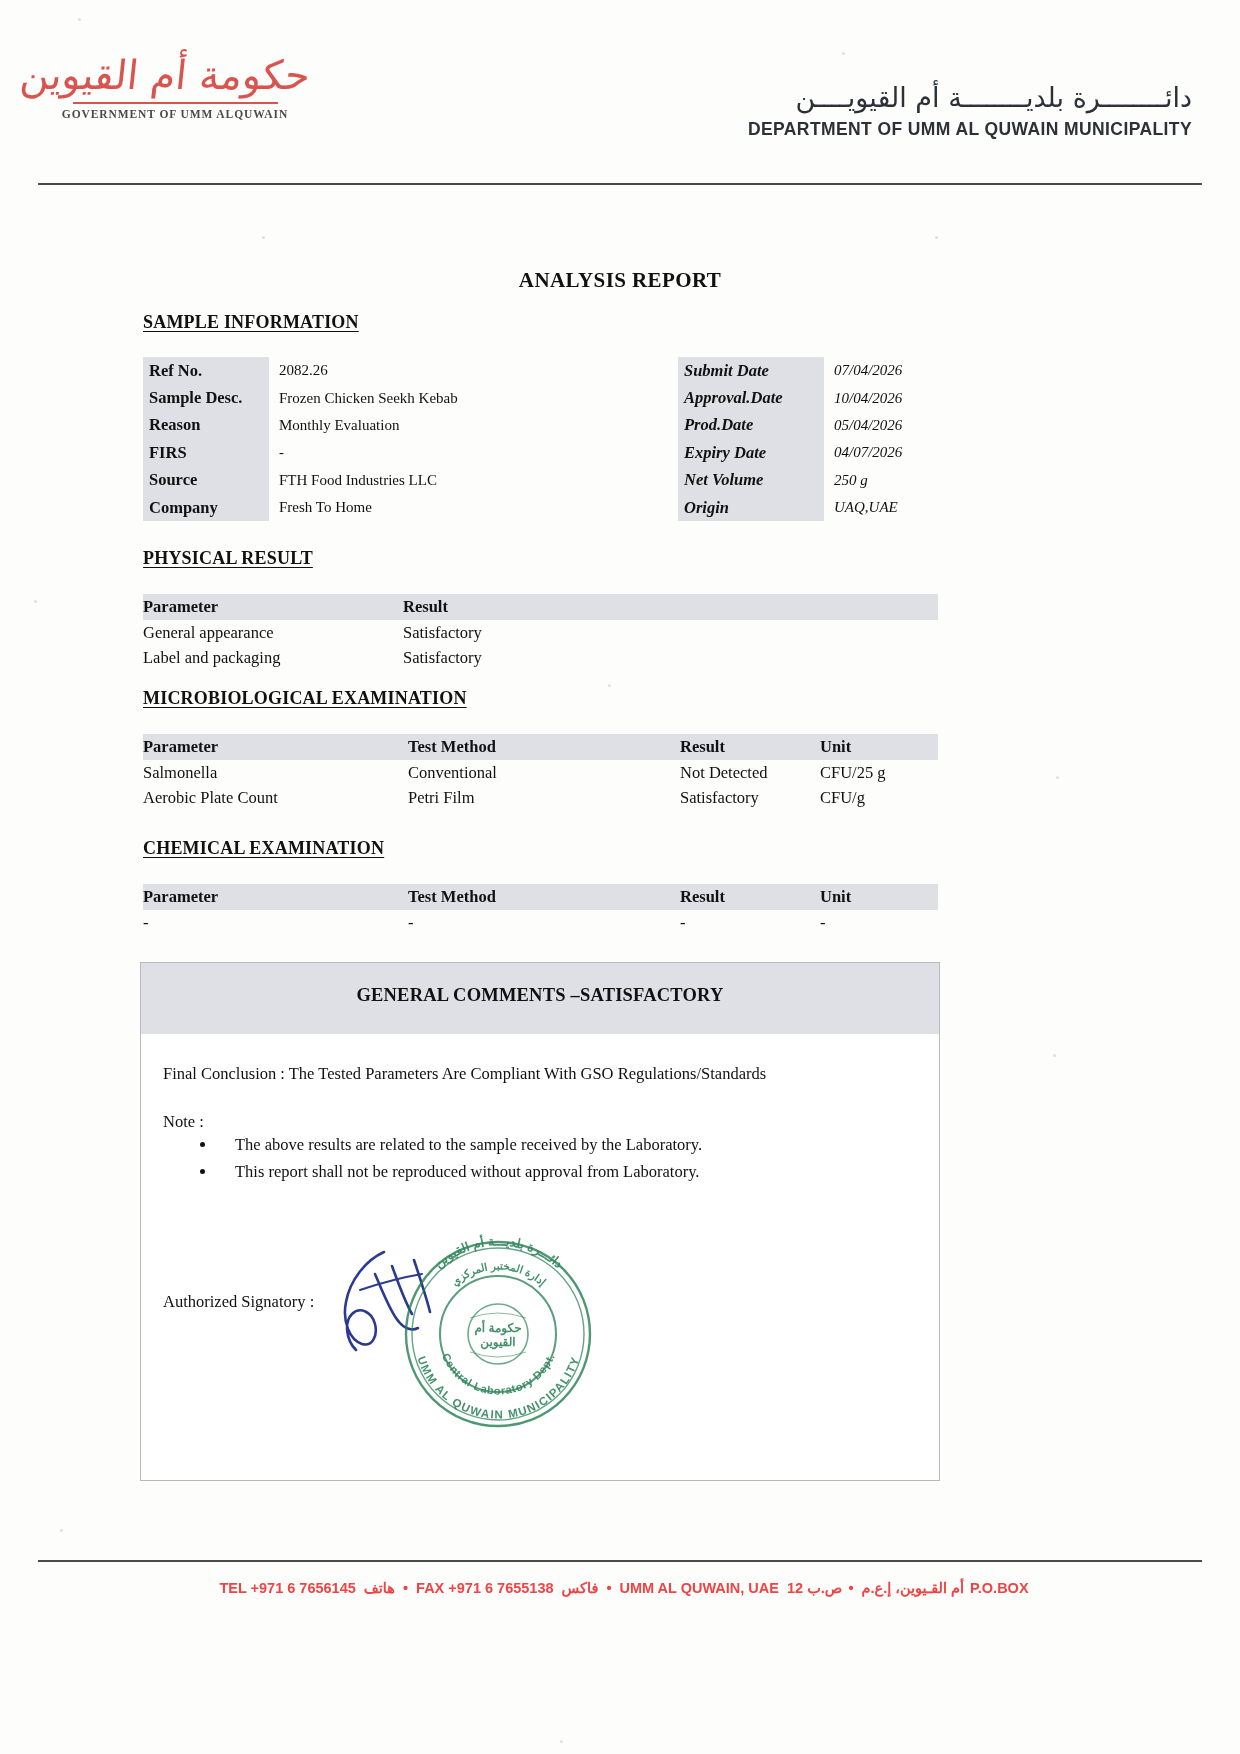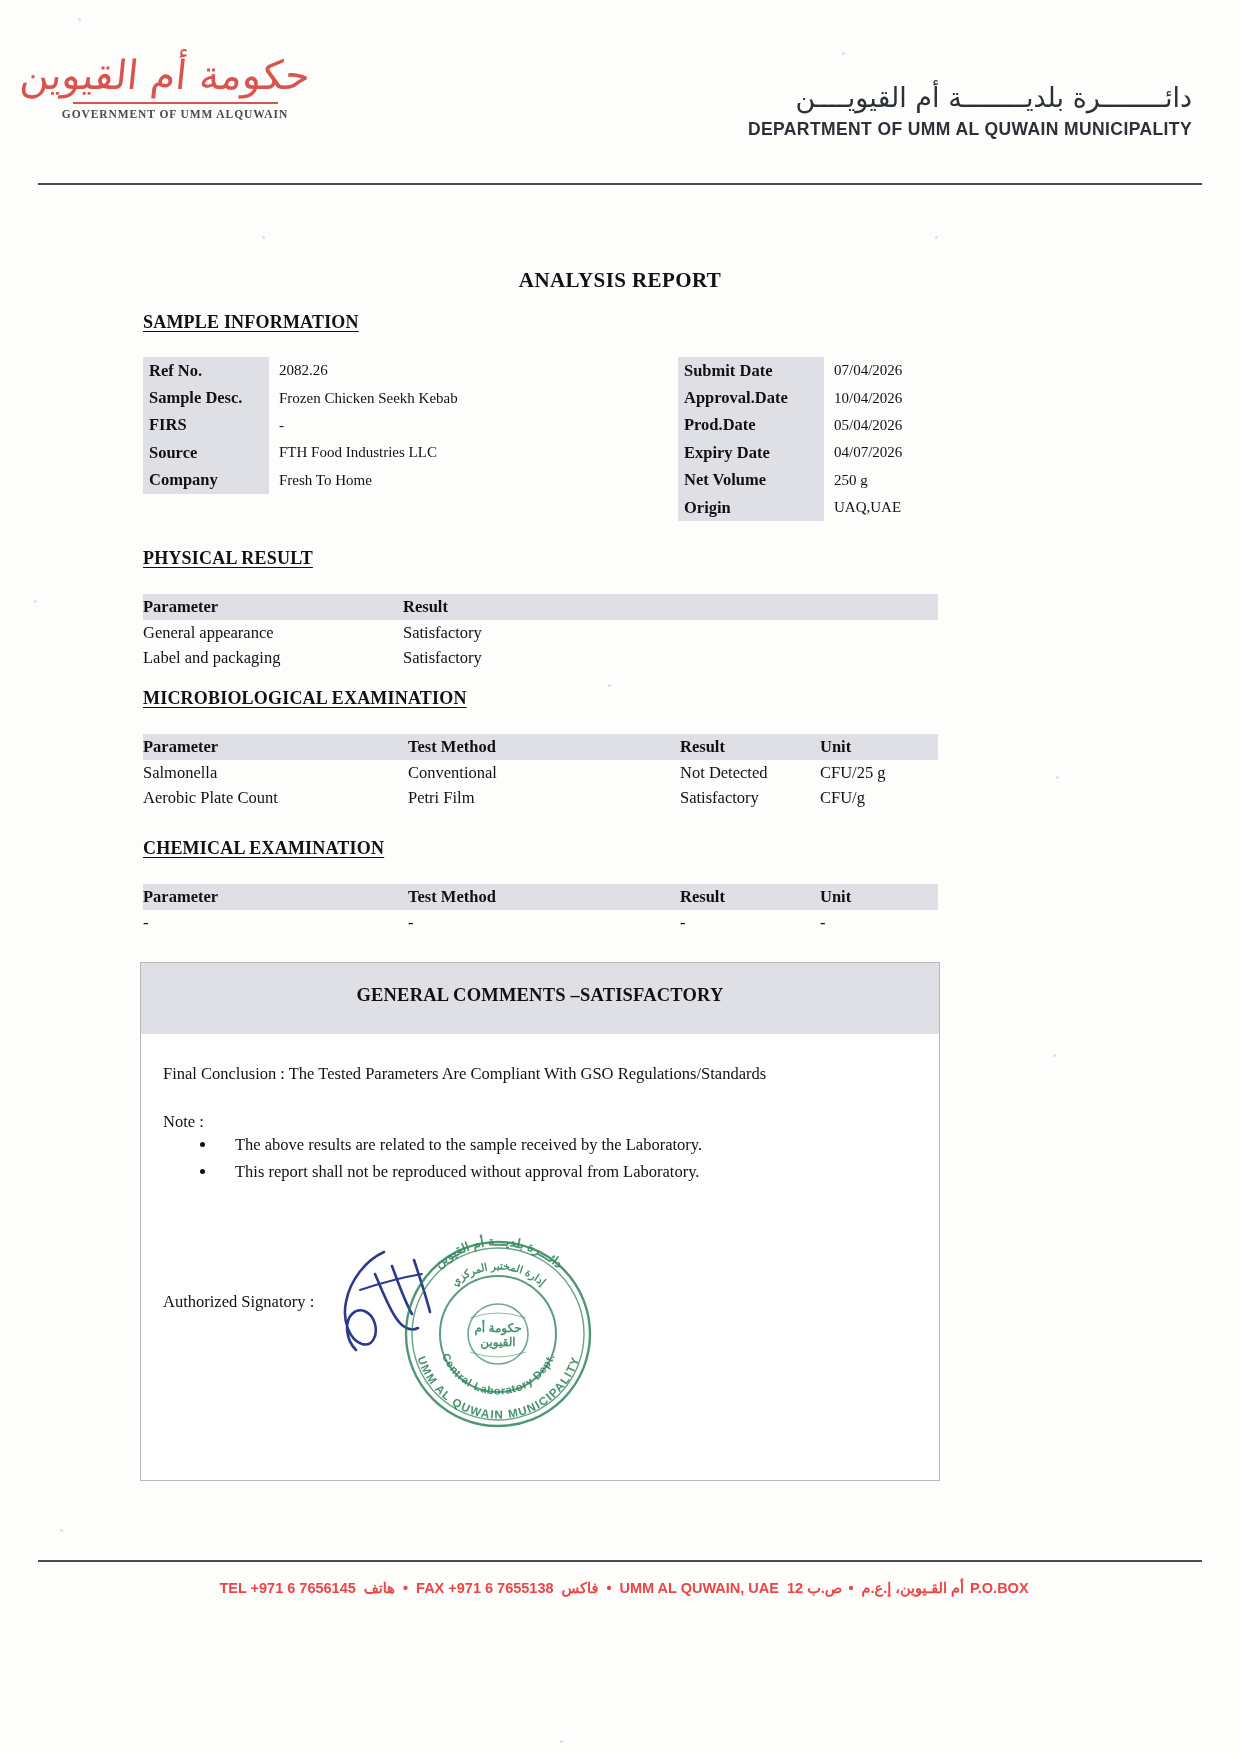--- a/index.html
+++ b/index.html
@@ -124,20 +124,21 @@
     position: absolute;
     left: 143px;
     top: 357px;
     width: 420px;
   }
   .sample-right {
     position: absolute;
     left: 678px;
     top: 357px;
     width: 265px;
+    font-style: italic;
   }
   .inforow {
     display: flex;
     align-items: stretch;
     height: 27.4px;
   }
   .inforow .k {
     background: #dfe0e6;
     font-weight: 700;
     font-size: 16.5px;
@@ -314,20 +315,24 @@
   <div class="section-head" style="left:143px;top:312px;">SAMPLE INFORMATION</div>
 
   <div class="sample-left">
     <div class="inforow">
       <div class="k">Ref No.</div>
       <div class="v">2082.26</div>
     </div>
     <div class="inforow">
       <div class="k">Sample Desc.</div>
       <div class="v">Frozen Chicken Seekh Kebab</div>
+    </div>
+    <div class="inforow">
+      <div class="k">Reason</div>
+      <div class="v">Monthly Evaluation</div>
     </div>
     <div class="inforow">
       <div class="k">FIRS</div>
       <div class="v">-</div>
     </div>
     <div class="inforow">
       <div class="k">Source</div>
       <div class="v">FTH Food Industries LLC</div>
     </div>
     <div class="inforow">

